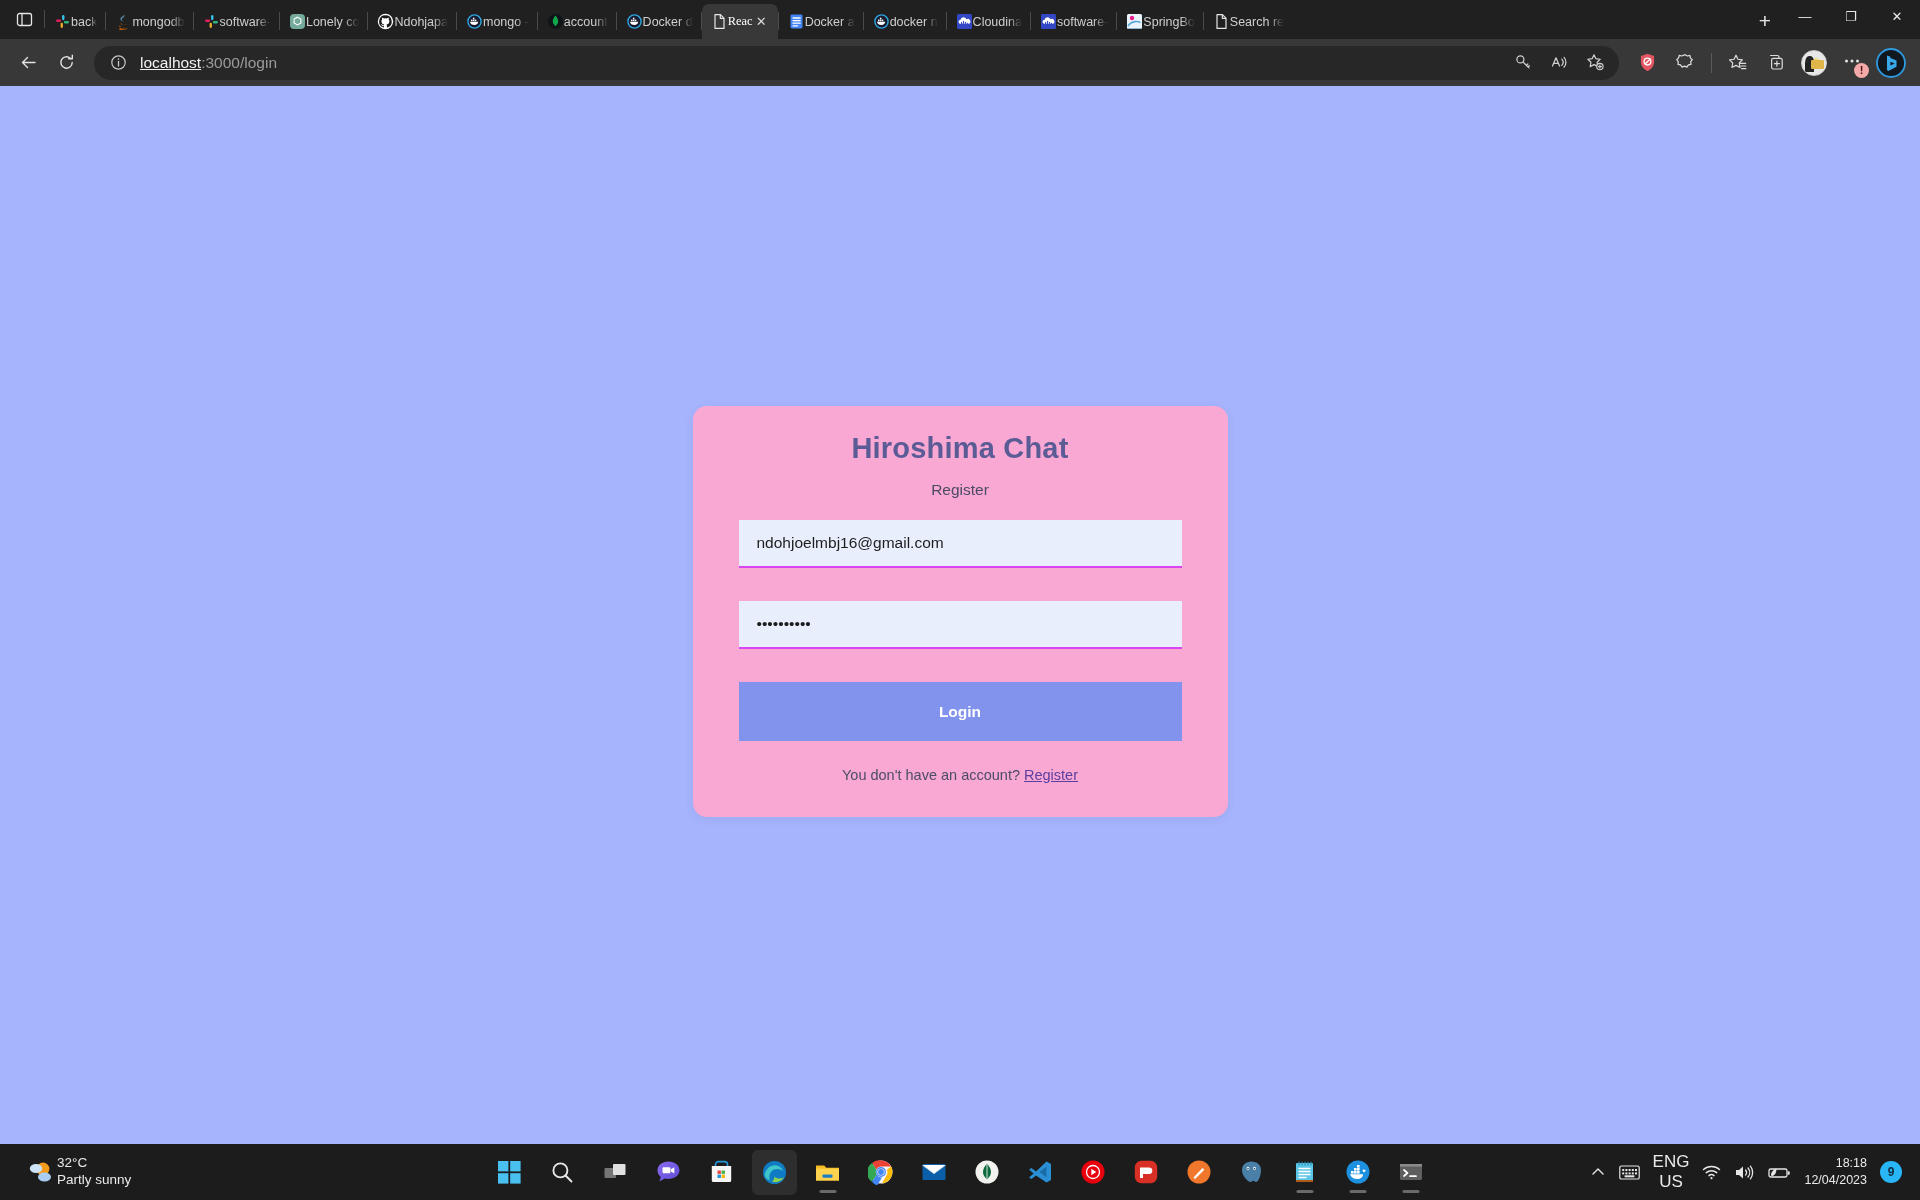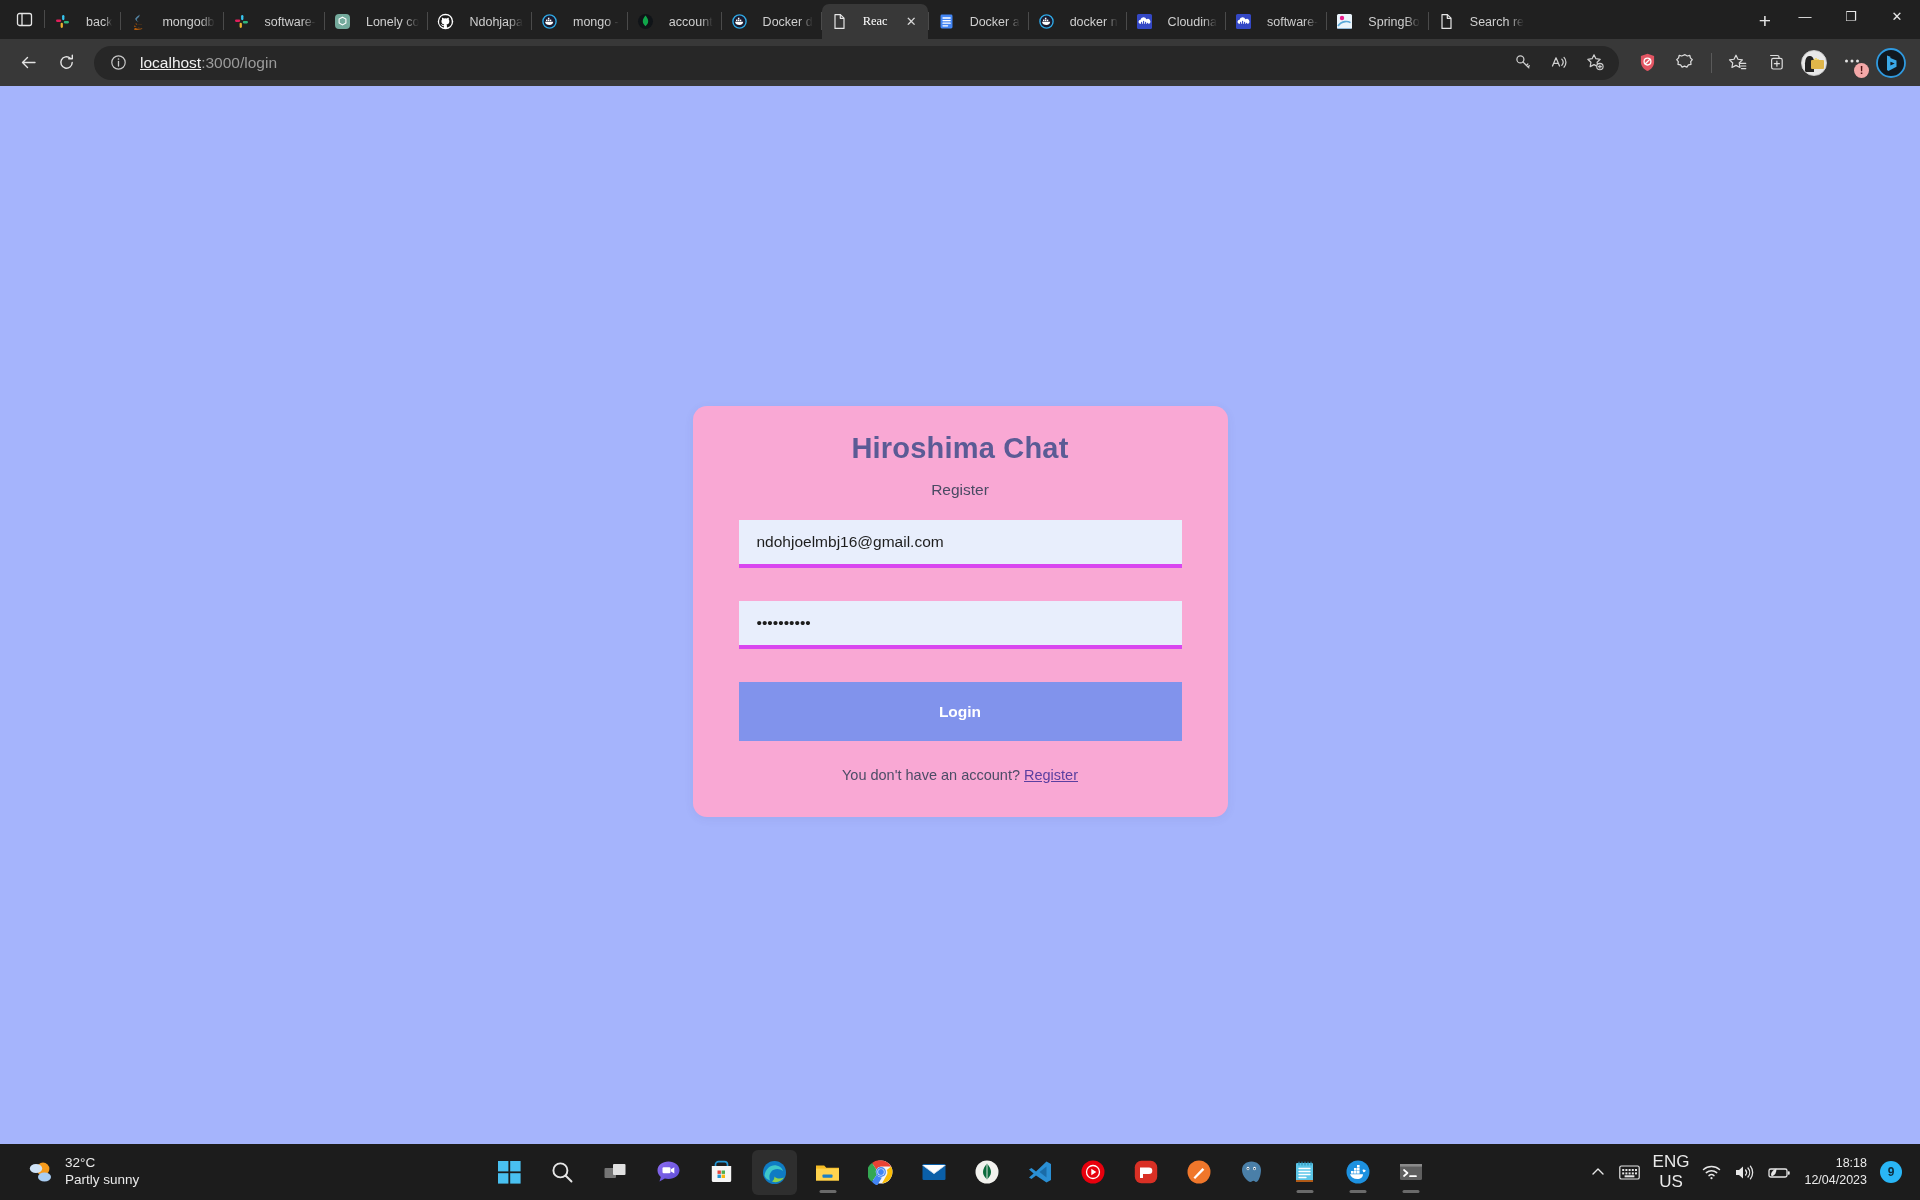--- a/index.html
+++ b/index.html
@@ -25,21 +25,21 @@
     width: 40px; height: 39px;
     display: flex; align-items: center; justify-content: center;
     color: #e6e6e6;
     flex: 0 0 40px;
   }
   .tabsep { width: 1px; height: 18px; background: #4a4a4a; align-self: center; flex: 0 0 1px; margin-bottom: 2px; }
 
   .tab {
     height: 35px;
     display: flex; align-items: center;
-    gap: 15px;
+    gap: 0;
     padding: 0 8px 0 9px;
     border-radius: 7px 7px 0 0;
     color: #cfcfcf;
     font-size: 12.5px;
     white-space: nowrap;
     overflow: hidden;
     flex: 0 0 auto;
     max-width: 104px;
     min-width: 0;
   }
@@ -127,21 +127,21 @@
     color: #5b5b95;
     letter-spacing: 0.2px;
     margin-bottom: 16px;
   }
   .subtitle { font-size: 15.5px; color: #4a4a63; margin-bottom: 21px; }
   .field {
     width: 100%;
     height: 48px;
     background: #e8eefc;
     border: none;
-    border-bottom: 4px solid #d946ef;
+    border-bottom: 2px solid #d946ef;
     font-size: 15.5px;
     color: #1d1d1d;
     padding: 4px 18px;
     font-family: "Liberation Sans", sans-serif;
     display: block;
     outline: none;
   }
   .field + .field { margin-top: 33px; }
   .login-btn {
     width: 100%; height: 59px;
@@ -158,21 +158,21 @@
   .footnote a { color: #5b3fa0; text-decoration: underline; }
 
   
   .taskbar {
     height: 56px; flex: 0 0 56px;
     background: #1c1c1c;
     display: flex; align-items: center;
     position: relative;
     padding: 0 6px;
   }
-  .weather { display: flex; align-items: center; gap: 9px; padding-left: 20px; width: 300px; }
+  .weather { display: flex; align-items: center; gap: 1px; padding-left: 20px; width: 300px; }
   .weather-txt { line-height: 1.25; }
   .weather-txt div { color: #e9e9e9; font-size: 13.5px; }
   .tb-center { position: absolute; left: 50%; transform: translateX(-50%); display: flex; align-items: center; gap: 8px; }
   .tbi {
     width: 45px; height: 45px; border-radius: 6px;
     display: flex; align-items: center; justify-content: center;
     position: relative;
   }
   .tbi.open::after {
     content: ""; position: absolute; bottom: 2px; left: 50%; transform: translateX(-50%);

